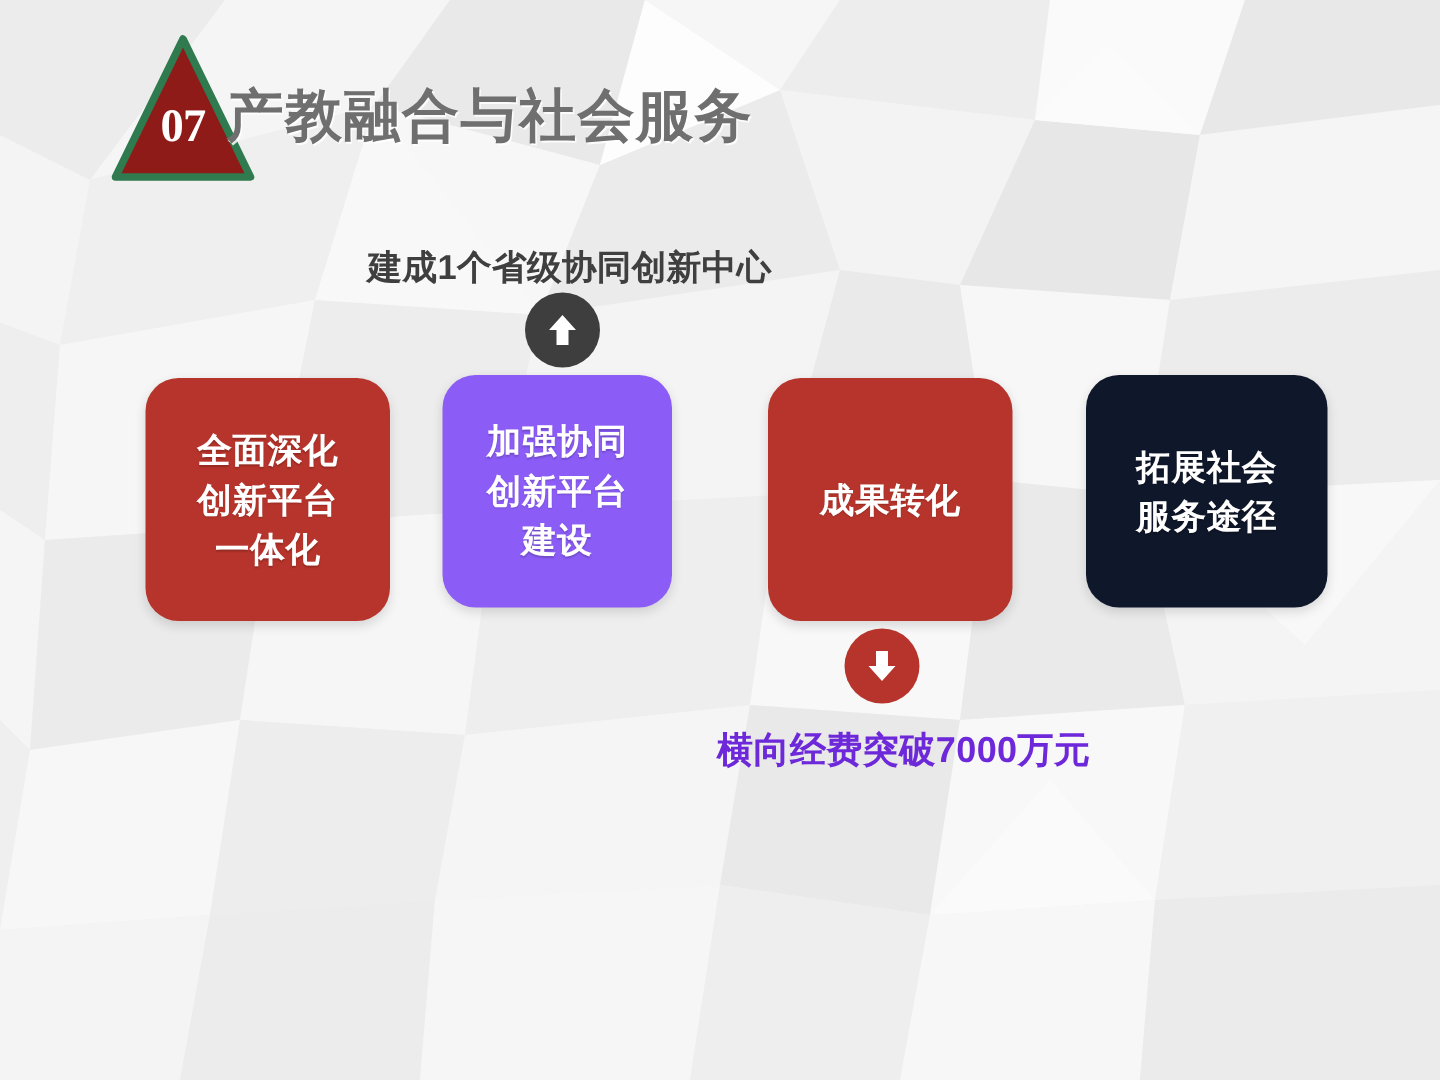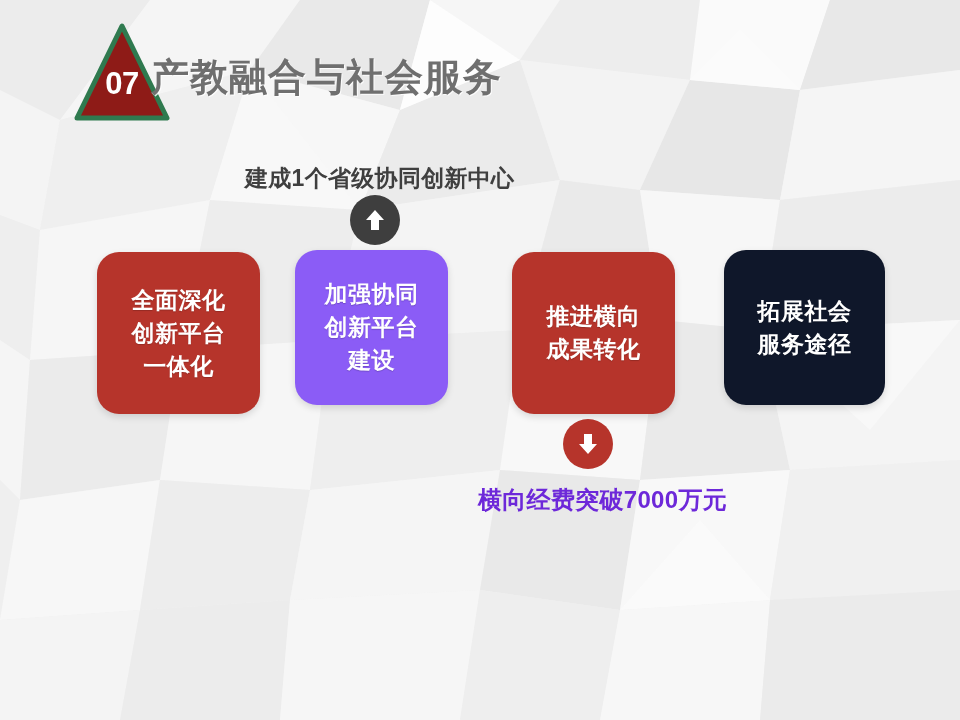--- a/index.html
+++ b/index.html
@@ -52,21 +52,21 @@
   .badge-num {
     position: absolute;
     left: 0;
     top: 44px;
     width: 96px;
     text-align: center;
     color: #ffffff;
     font-size: 31px;
     font-weight: bold;
     letter-spacing: -0.5px;
-    font-family: Liberation Sans, sans-serif;
+    font-family: Liberation Serif, serif;
   }
 
   .page-title {
     position: absolute;
     left: 151px;
     top: 52px;
     font-size: 38px;
     font-weight: bold;
     color: #6f6f6f;
     letter-spacing: 1px;
@@ -228,21 +228,20 @@
     <span class="line">一体化</span>
   </div>
 
   <div class="box box-2">
     <span class="line">加强协同</span>
     <span class="line">创新平台</span>
     <span class="line">建设</span>
   </div>
 
   <div class="box box-3">
-    <span class="line">推进横向</span>
     <span class="line">成果转化</span>
   </div>
 
   <div class="box box-4">
     <span class="line">拓展社会</span>
     <span class="line">服务途径</span>
   </div>
 
   <div class="arrow-circle arrow-down">
     <svg width="30" height="30" viewBox="0 0 30 30">

